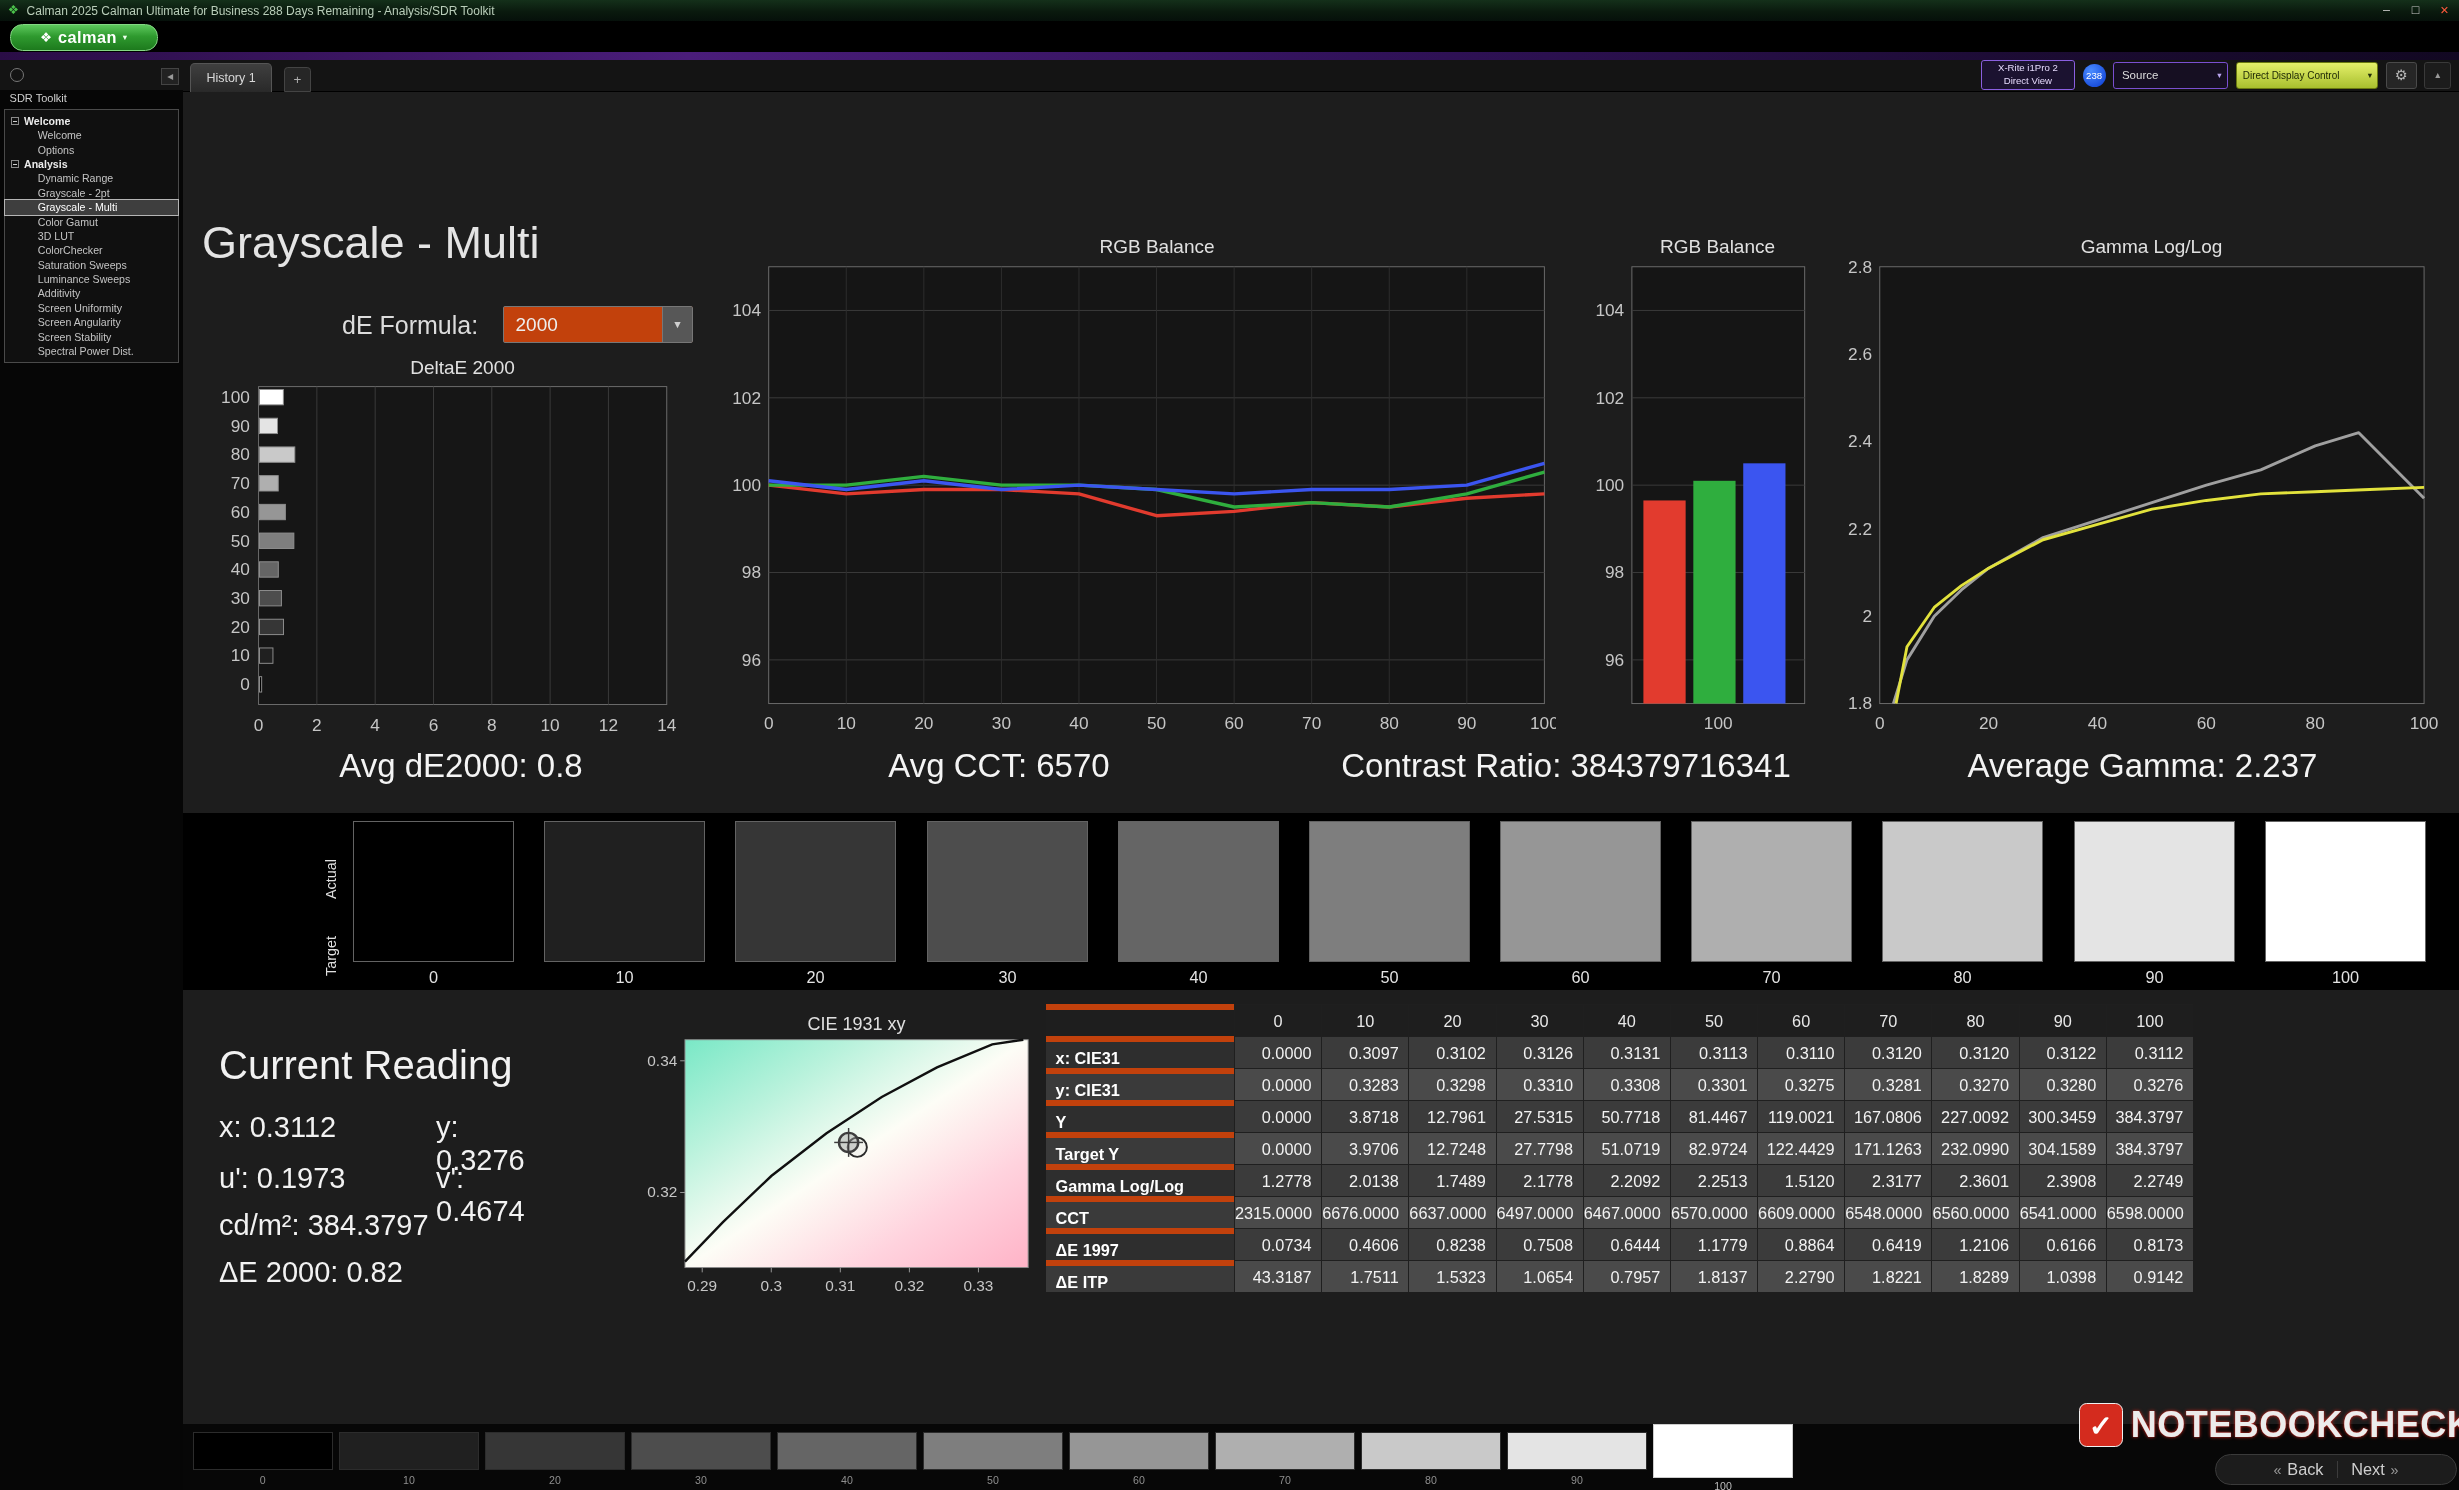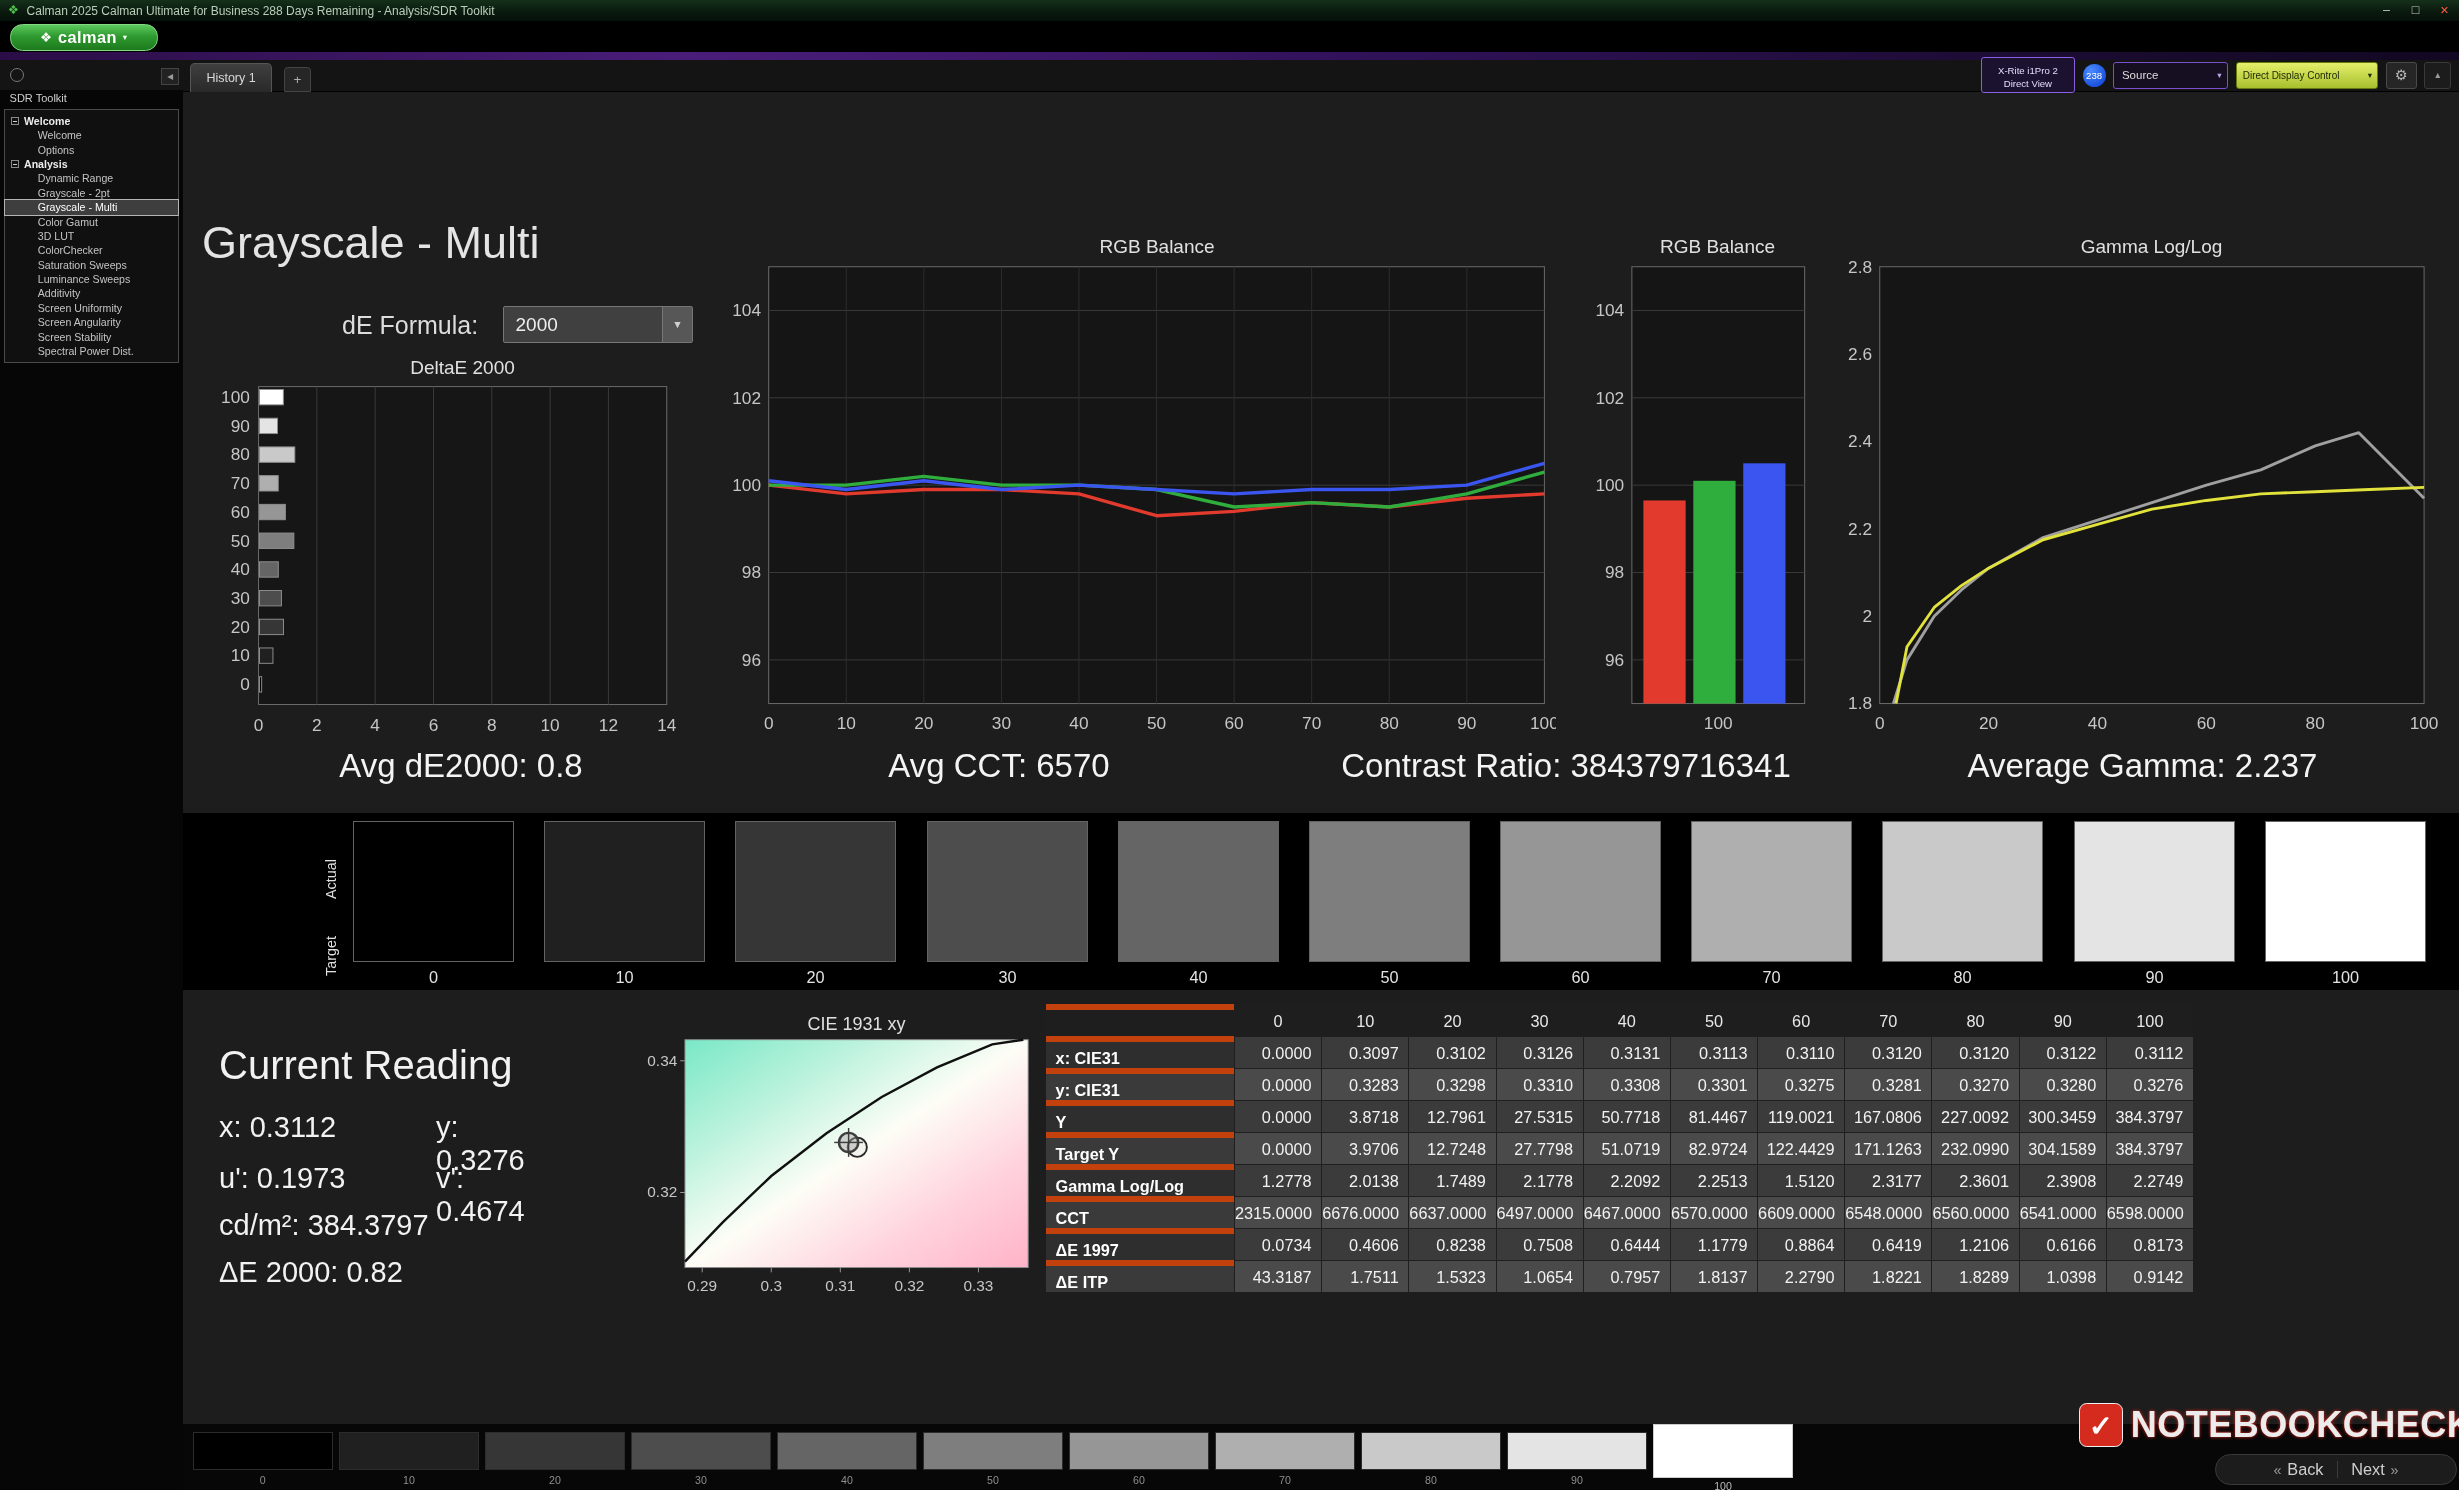--- a/index.html
+++ b/index.html
@@ -24,21 +24,21 @@
 
   #accentstrip{left:0;top:52px;width:2459px;height:7.7px;background:linear-gradient(90deg,#2a0d46,#4a1d7a 28%,#31125a 55%,#1a0b30 85%,#120822);}
 
   
   #tabbar{left:0;top:60px;width:2459px;height:31px;background:#141414;border-bottom:1px solid #000;}
   #panel-circle{position:absolute;left:9.6px;top:7.7px;width:12.5px;height:12.5px;border:1.9px solid #777;border-radius:50%;}
   #sidebar-collapse{position:absolute;left:161px;top:7.7px;width:16.3px;height:15.4px;background:#222;border:1px solid #444;color:#999;font-size:7.7px;text-align:center;line-height:15.4px;}
   #tab-history{position:absolute;left:190px;top:2.9px;height:28px;line-height:28px;padding:0 15.4px;background:linear-gradient(180deg,#3f3f3f,#292929);border:1px solid #555;border-bottom:none;border-radius:4.8px 4.8px 0 0;font-size:12.5px;color:#d8d8d8;}
   #tab-add{position:absolute;left:284px;top:6.7px;width:25px;height:23px;line-height:23px;text-align:center;background:#262626;border:1px solid #444;border-radius:3.8px 3.8px 0 0;color:#b0b0b0;font-size:13.4px;}
   #meter-controls{position:absolute;right:7.7px;top:1.9px;height:27px;display:flex;gap:7.7px;align-items:center;}
-  #device-btn{width:92px;height:27px;background:#1b1230;border:1px solid #8a5fe0;border-radius:2.9px;color:#e4d9fa;font-size:9.6px;line-height:12.5px;text-align:center;padding-top:7px;}
+  #device-btn{width:92px;height:27px;background:#1b1230;border:1px solid #8a5fe0;border-radius:2.9px;color:#e4d9fa;font-size:9.6px;line-height:12.5px;text-align:center;padding-top:1px;}
   #badge{width:23px;height:23px;border-radius:50%;background:radial-gradient(circle at 35% 30%,#4a8cff,#0a3ad0);color:#fff;font-size:9.6px;line-height:23px;text-align:center;}
   #source-select{width:113px;height:25px;background:#160f22;border:1px solid #7a4fd0;border-radius:2.9px;color:#ddd;font-size:11.5px;display:flex;align-items:center;}
   #source-select .stext{padding-left:7.7px;flex:1;}
   #source-select .scaret{padding-right:5.8px;font-size:8.6px;color:#b9a4ec;}
   #ddc-select{width:140px;height:25px;background:linear-gradient(180deg,#e4f06a,#a8bf2e);border:1px solid #6a7a10;border-radius:2.9px;color:#1c2604;font-size:10px;display:flex;align-items:center;}
   #ddc-select .dtext{padding-left:5.8px;flex:1;}
   #ddc-select .dcaret{padding-right:4.8px;font-size:8.6px;color:#23300a;}
   #gear-btn{width:29px;height:25px;background:#262626;border:1px solid #4a4a4a;border-radius:2.9px;color:#b8b8b8;font-size:14.4px;text-align:center;line-height:24px;}
   #collapse-btn{width:25px;height:25px;background:#1c1c1c;border:1px solid #3a3a3a;border-radius:2.9px;color:#9a9a9a;font-size:8.6px;text-align:center;line-height:24px;}
 
@@ -48,21 +48,21 @@
   #tree{position:absolute;left:3.8px;top:19px;width:175px;background:#101010;border:1px solid #4a4a4a;padding:3.8px 0;box-sizing:border-box;}
   .tgroup{height:14.4px;line-height:14.4px;font-size:10.6px;font-weight:bold;color:#ececec;display:flex;align-items:center;padding-left:5.8px;white-space:nowrap;}
   .exp{width:8.6px;height:8.6px;border:1px solid #8a8a8a;display:inline-block;margin-right:4.8px;position:relative;box-sizing:border-box;}
   .exp::after{content:"";position:absolute;left:1px;right:1px;top:2.9px;height:1px;background:#cfcfcf;}
   .titem{height:14.4px;line-height:14.4px;font-size:10.6px;color:#c4c4c4;padding-left:33px;white-space:nowrap;box-sizing:border-box;}
   .titem.sel{background:#3e3e3e;outline:1px solid #b5b5b5;color:#fff;}
 
   
   #page-title{left:202px;top:217px;font-size:45px;color:#e4e4e4;font-weight:400;}
   #formula-label{left:342px;top:311px;font-size:25px;color:#dcdcdc;}
-  #formula-dropdown{left:503px;top:306px;width:190px;height:37px;background:#404040;border:1px solid #777;border-radius:1.9px;box-sizing:border-box;}
+  #formula-dropdown{left:503px;top:306px;width:190px;height:37px;background:#c2410c;border:1px solid #777;border-radius:1.9px;box-sizing:border-box;}
   #formula-value{position:absolute;left:11.5px;top:0;line-height:35px;font-size:19px;color:#eee;}
   #formula-arrow{position:absolute;right:0;top:0;width:29px;height:35px;background:#575757;border-left:1px solid #777;color:#d0d0d0;font-size:10.6px;text-align:center;line-height:35px;}
 
   .chart-title{font-size:19px;color:#e0e0e0;text-align:center;}
   #ct-deltae{left:258px;top:357px;width:409px;}
   #ct-rgbline{left:769px;top:236px;width:776px;}
   #ct-rgbbar{left:1612px;top:236px;width:211px;}
   #ct-gamma{left:1879px;top:236px;width:545px;}
   #ct-cie{left:685px;top:1014px;width:343px;font-size:18px;}
 

